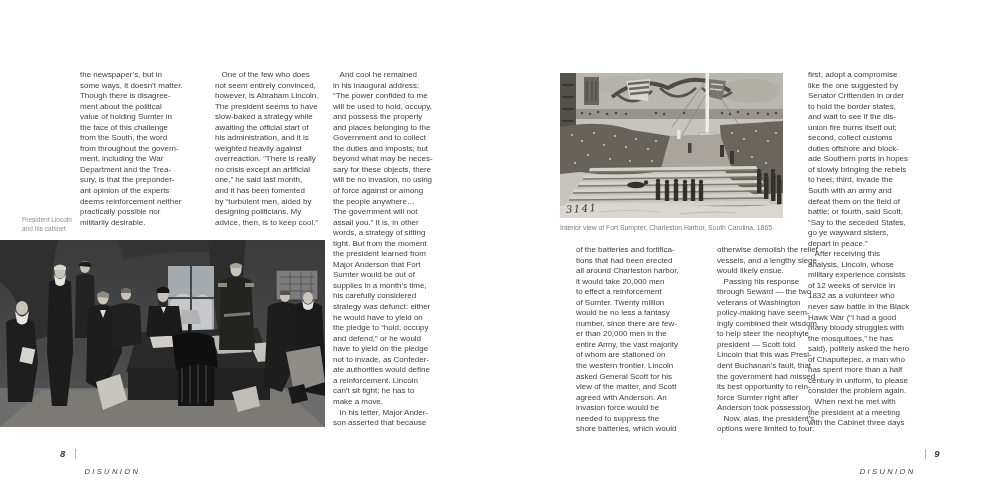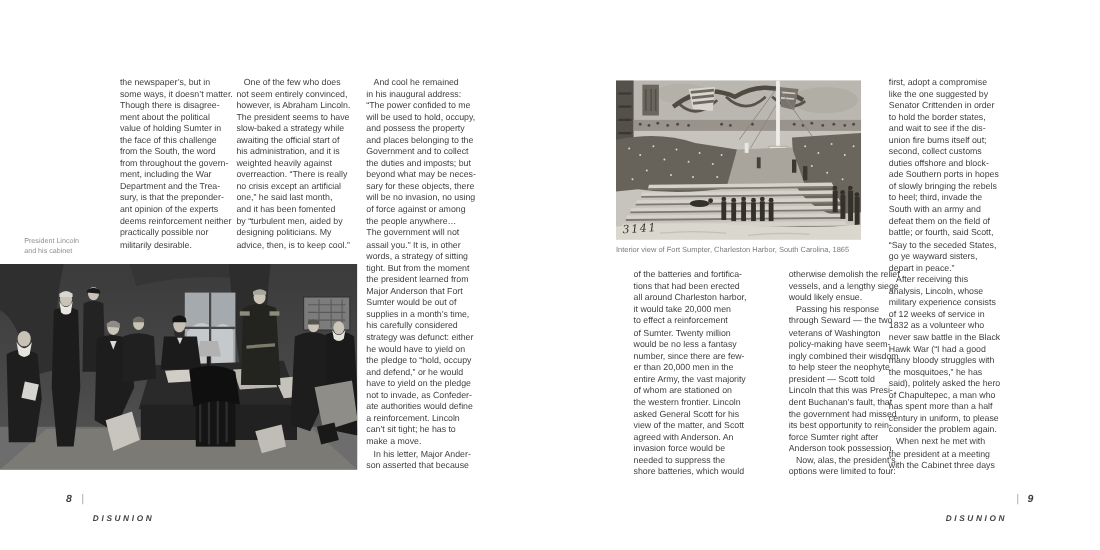--- a/index.html
+++ b/index.html
@@ -18,36 +18,36 @@
   }
   .rp-caption{font-size:6.8px;color:#7b7b7b;}
   .photo{position:absolute;overflow:hidden;line-height:0;}
   .photo svg{display:block;}
   .footer{
     position:absolute;display:flex;align-items:center;gap:8px;
     font-style:italic;color:#3d3d3d;
   }
   .footer .num{font-weight:bold;font-size:9.5px;letter-spacing:.5px;}
   .footer .sep{font-style:normal;font-weight:400;font-size:10px;color:#6e6e6e;transform:scaleX(.6);}
-  .footer .btitle{font-weight:bold;font-size:7.5px;letter-spacing:2.4px;color:#424242;margin-top:37px;}
+  .footer .btitle{font-weight:normal;font-size:7.5px;letter-spacing:2.4px;color:#424242;margin-top:37px;}
   .archive-mark{
     position:absolute;left:6px;bottom:4px;
     font-family:"DejaVu Serif", serif;font-style:italic;
     font-size:10px;letter-spacing:1.5px;color:#35322b;
     transform:rotate(-4deg);line-height:1;
   }
 </style>
 </head>
 <body>
 
 <div>
 
   <section class="page">
 
-    <div class="textcol" style="left:109px;top:70px;width:114px">the newspaper’s, but in
+    <div class="textcol" style="left:80px;top:70px;width:114px">the newspaper’s, but in
 some ways, it doesn’t matter.
 Though there is disagree-
 ment about the political
 value of holding Sumter in
 the face of this challenge
 from the South, the word
 from throughout the govern-
 ment, including the War
 Department and the Trea-
 sury, is that the preponder-

